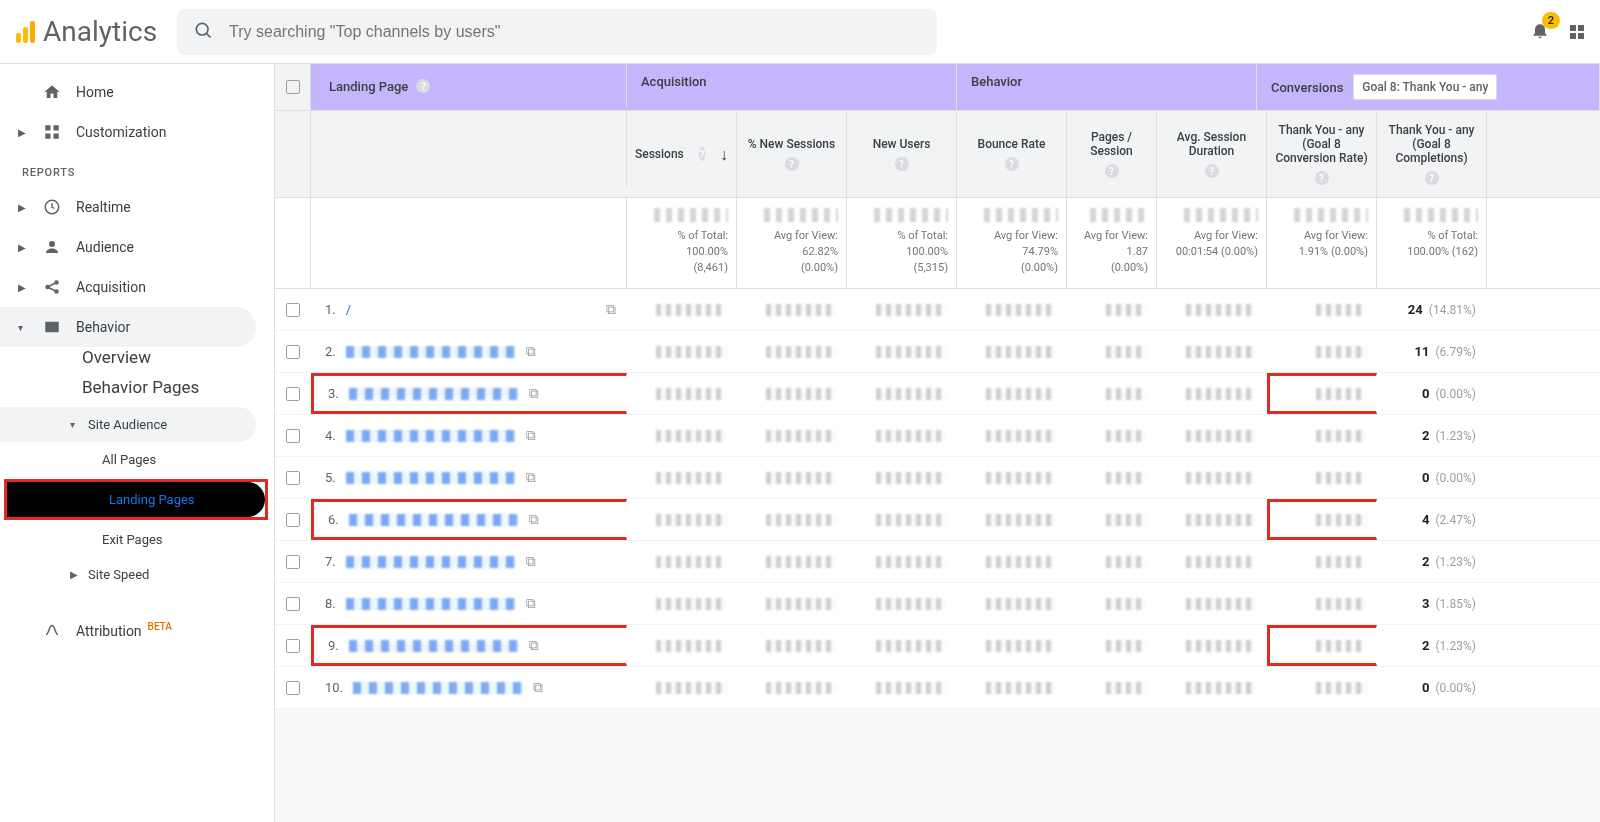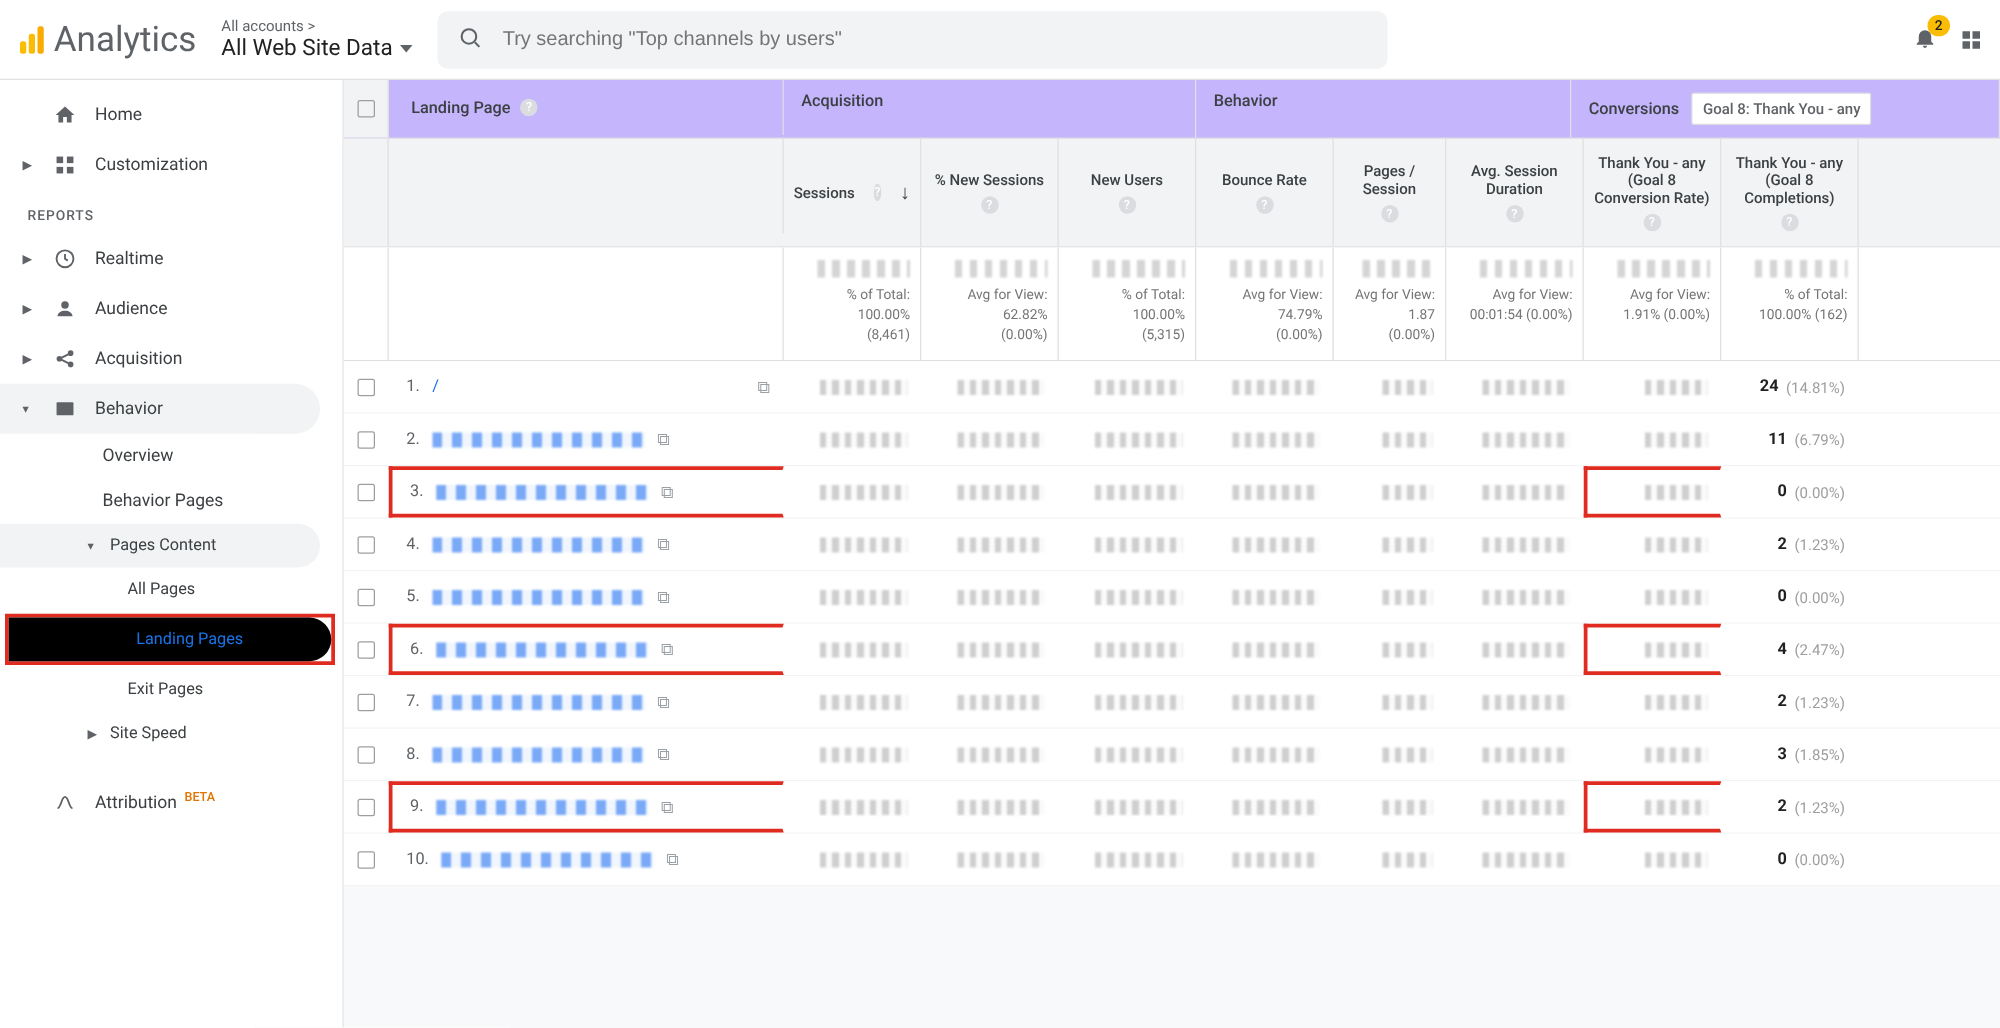--- a/index.html
+++ b/index.html
@@ -19,21 +19,21 @@
   .header-right { margin-left: auto; display: flex; align-items: center; gap: 20px; }
   .bell { position: relative; }
   .badge { position: absolute; top: -8px; right: -10px; background: #fbbc04; color: #212121; font-size: 11px; font-weight: 500; border-radius: 10px; padding: 2px 6px; }
   .body { display: flex; height: calc(822px - 64px); }
   .sidebar { width: 275px; border-right: 1px solid #e0e0e0; padding-top: 8px; overflow-y: auto; flex-shrink: 0; }
   .nav-item { display: flex; align-items: center; gap: 14px; padding: 10px 18px; color: #5f6368; cursor: pointer; }
   .nav-item .label { font-size: 14px; color: #3c4043; }
   .caret { width: 10px; color: #5f6368; font-size: 10px; }
   .nav-icon { width: 20px; height: 20px; color: #5f6368; display: inline-flex; align-items: center; justify-content: center; }
   .section-header { padding: 14px 22px 8px; font-size: 11px; font-weight: 500; letter-spacing: .8px; color: #5f6368; }
-  .sub-item { padding: 10px 18px 10px 82px; color: #3c4043; font-size: 14px; cursor: pointer; }
+  .sub-item { padding: 0 18px 10px 82px; color: #3c4043; font-size: 17px; cursor: pointer; }
   .sub2-item { display:flex; align-items:center; gap:8px; padding: 10px 18px 10px 70px; color: #3c4043; font-size: 13px; cursor: pointer; border-radius: 0 22px 22px 0; margin-right: 18px; }
   .sub3-item { padding: 10px 18px 10px 102px; color: #3c4043; font-size: 13px; cursor: pointer; border-radius: 0 22px 22px 0; margin-right: 18px; }
   .sub2-item.expanded { background: #f1f3f4; }
   .sub3-item.selected { background: #000000; color: #1a73e8; }
   .nav-item.expanded { background: #f1f3f4; border-radius: 0 22px 22px 0; margin-right: 18px; }
   .beta { color: #e37400; font-size: 10px; font-weight: 500; margin-left: 6px; vertical-align: super; }
   .red-box { border: 3px solid #e02b20; }
   .content { flex: 1; overflow-x: auto; background: #f8f9fa; }
   .table-wrap { min-width: 1280px; }
   .thead-grp { display: flex; background: #c4b5fd; border-bottom: 1px solid #e0e0e0; }
@@ -73,27 +73,20 @@
 
 <div class="header">
   <div class="logo">
     <span class="logo-bars">
       <span class="bar1"></span>
         <span class="bar2"></span>
         <span class="bar3"></span>
     </span>
     <span class="logo-text">Analytics</span>
   </div>
-  <div class="account-picker">
-    <span class="account-breadcrumb">All accounts &gt;</span>
-    <span class="account-view">
-      <span>All Web Site Data</span>
-      <span class="triangle-down"></span>
-    </span>
-  </div>
   <div class="search-box">
     <span style="color:#5f6368">
       <svg width="20" height="20" viewBox="0 0 24 24" fill="none" stroke="currentColor" stroke-width="2">
           <circle cx="11" cy="11" r="7"></circle>
           <line x1="21" y1="21" x2="16.65" y2="16.65"></line>
         </svg>
     </span>
     <input class="search-input" placeholder="Try searching &quot;Top channels by users&quot;" style="">
   </div>
   <div class="header-right">
@@ -176,21 +169,21 @@
           <svg width="18" height="18" viewBox="0 0 24 24" fill="#5f6368">
             <rect x="3" y="5" width="18" height="14" rx="1"></rect>
           </svg>
         </span>
       <span class="label">Behavior</span>
     </div>
     <div class="sub-item">Overview</div>
     <div class="sub-item">Behavior Pages</div>
     <div class="sub2-item expanded">
       <span class="caret">▾</span>
-      <span>Pages Content</span>
+      <span>Site Audience</span>
     </div>
     <div class="sub3-item">All Pages</div>
     <div class="red-box" style="margin:2px 6px 2px 4px">
       <div class="sub3-item selected" style="margin-right:0">Landing Pages</div>
     </div>
     <div class="sub3-item">Exit Pages</div>
     <div class="sub2-item">
       <span class="caret">▶</span>
       <span>Site Speed</span>
     </div>

